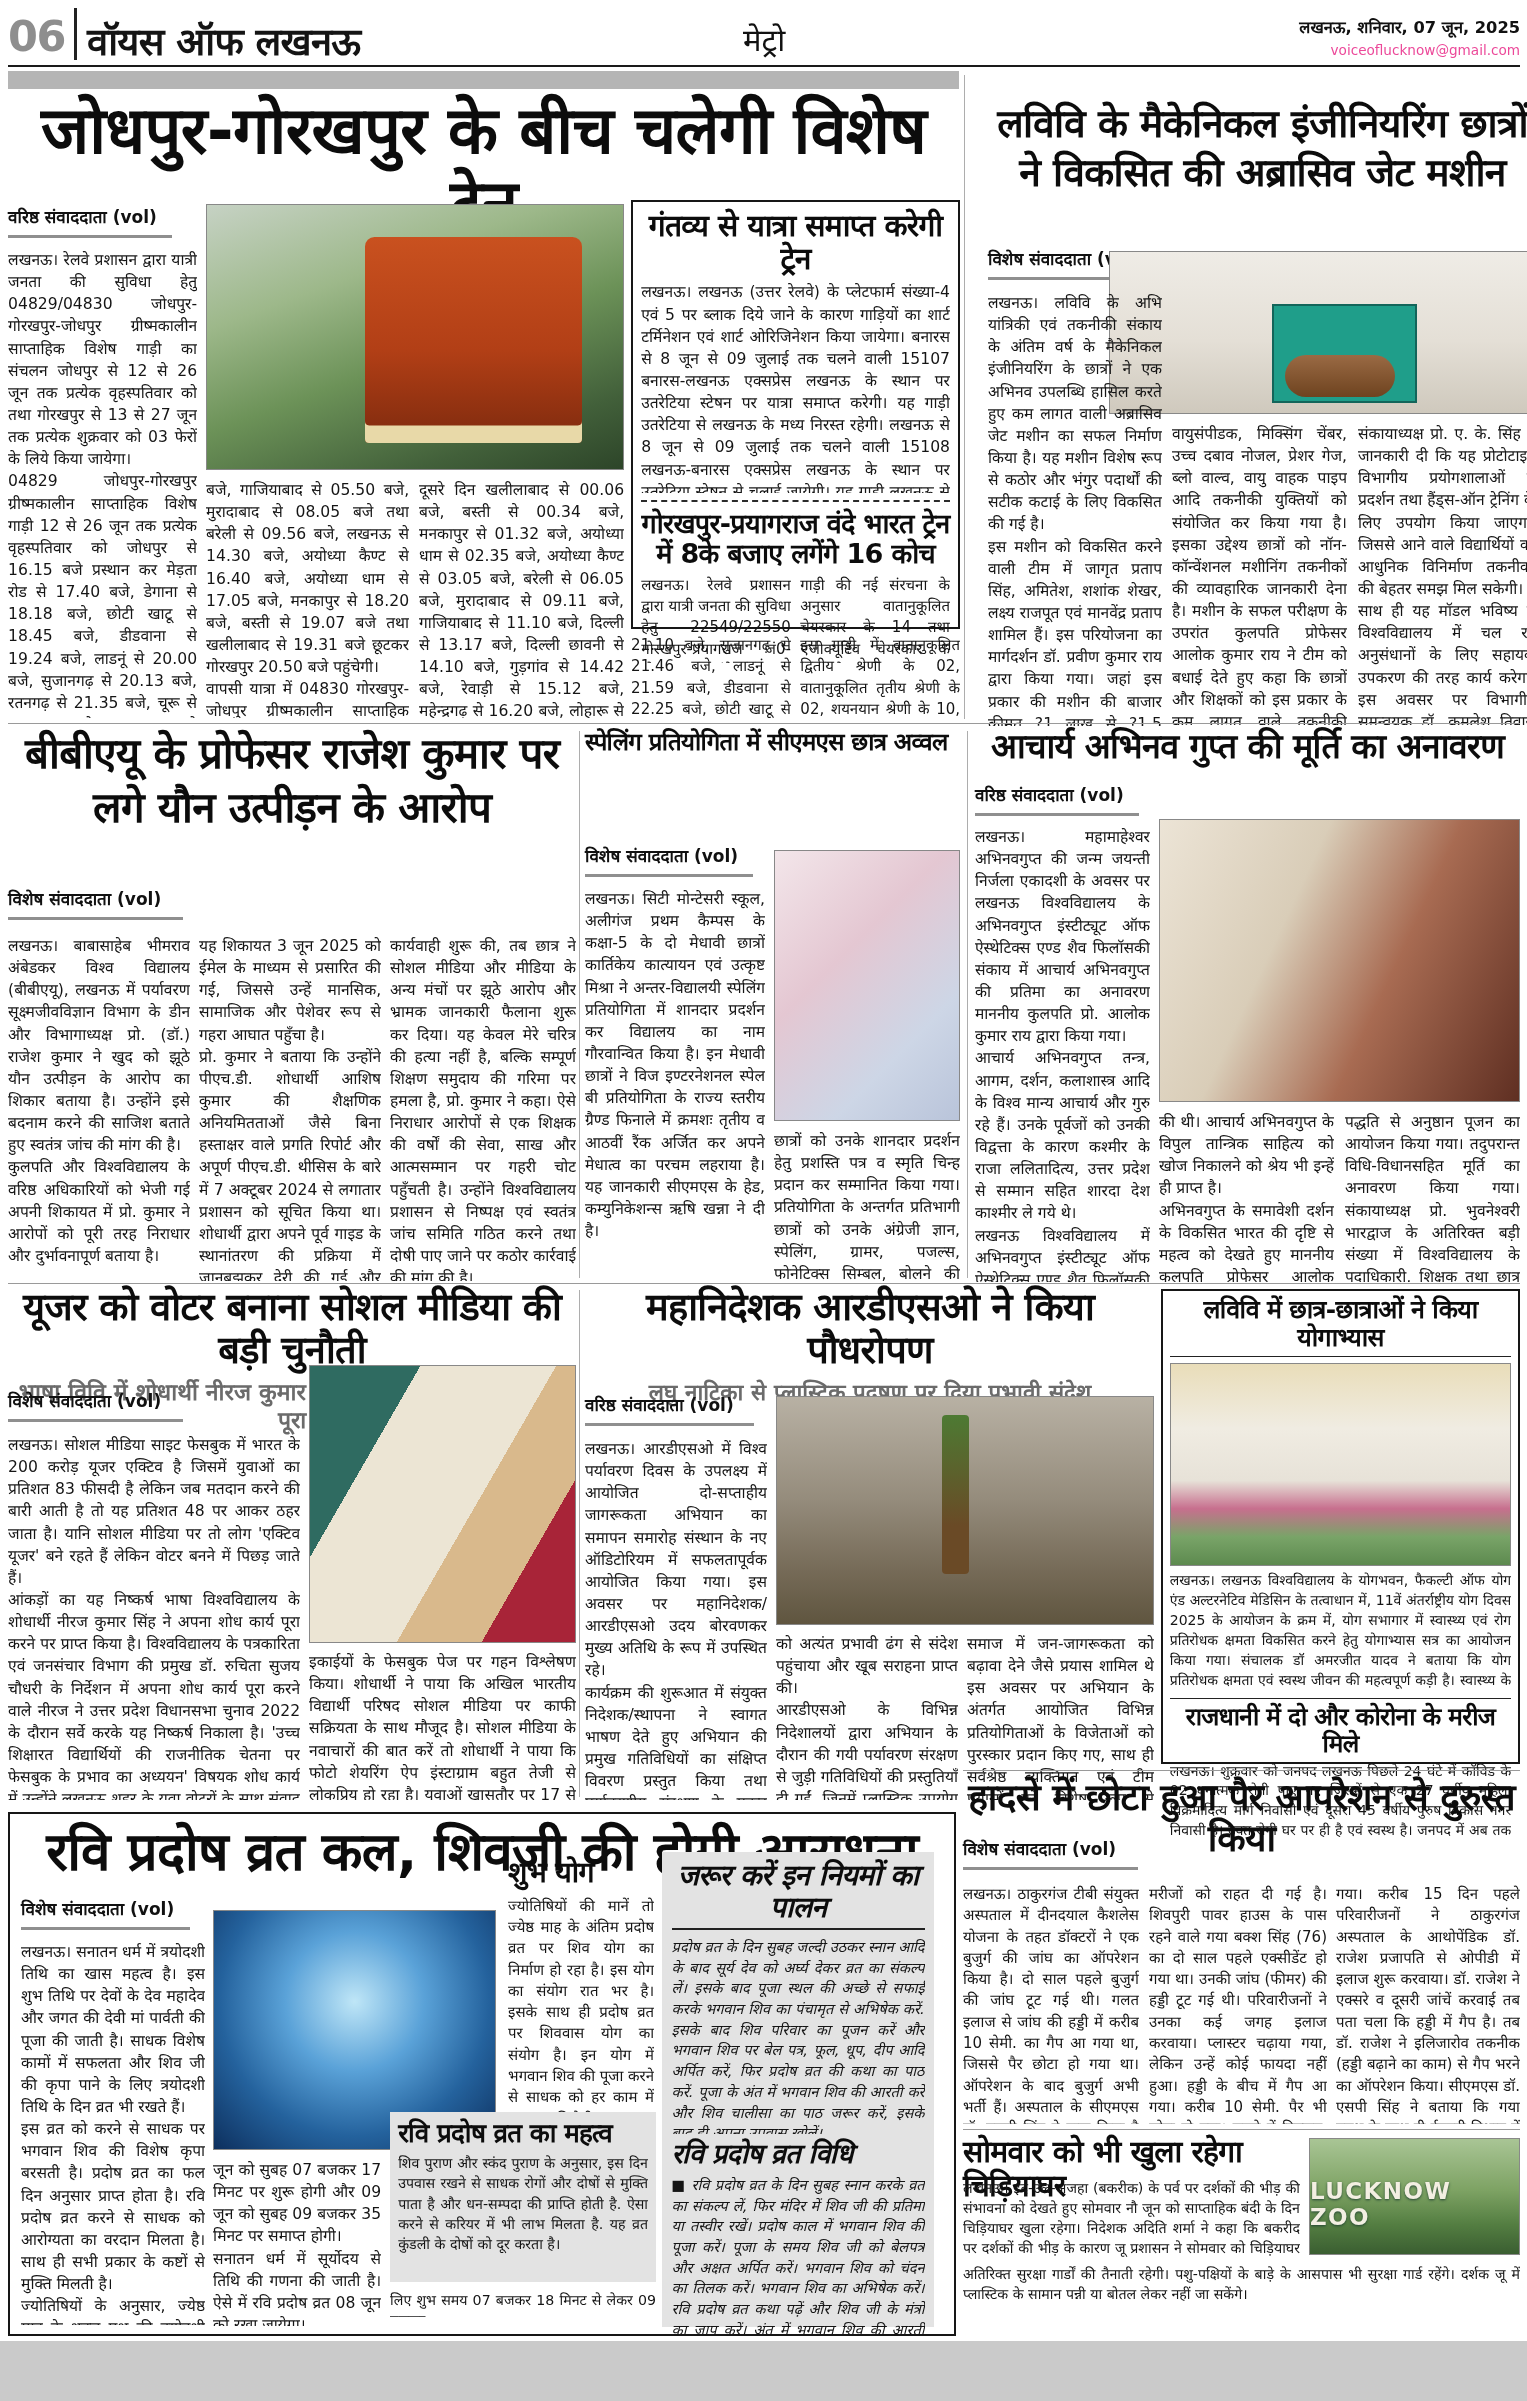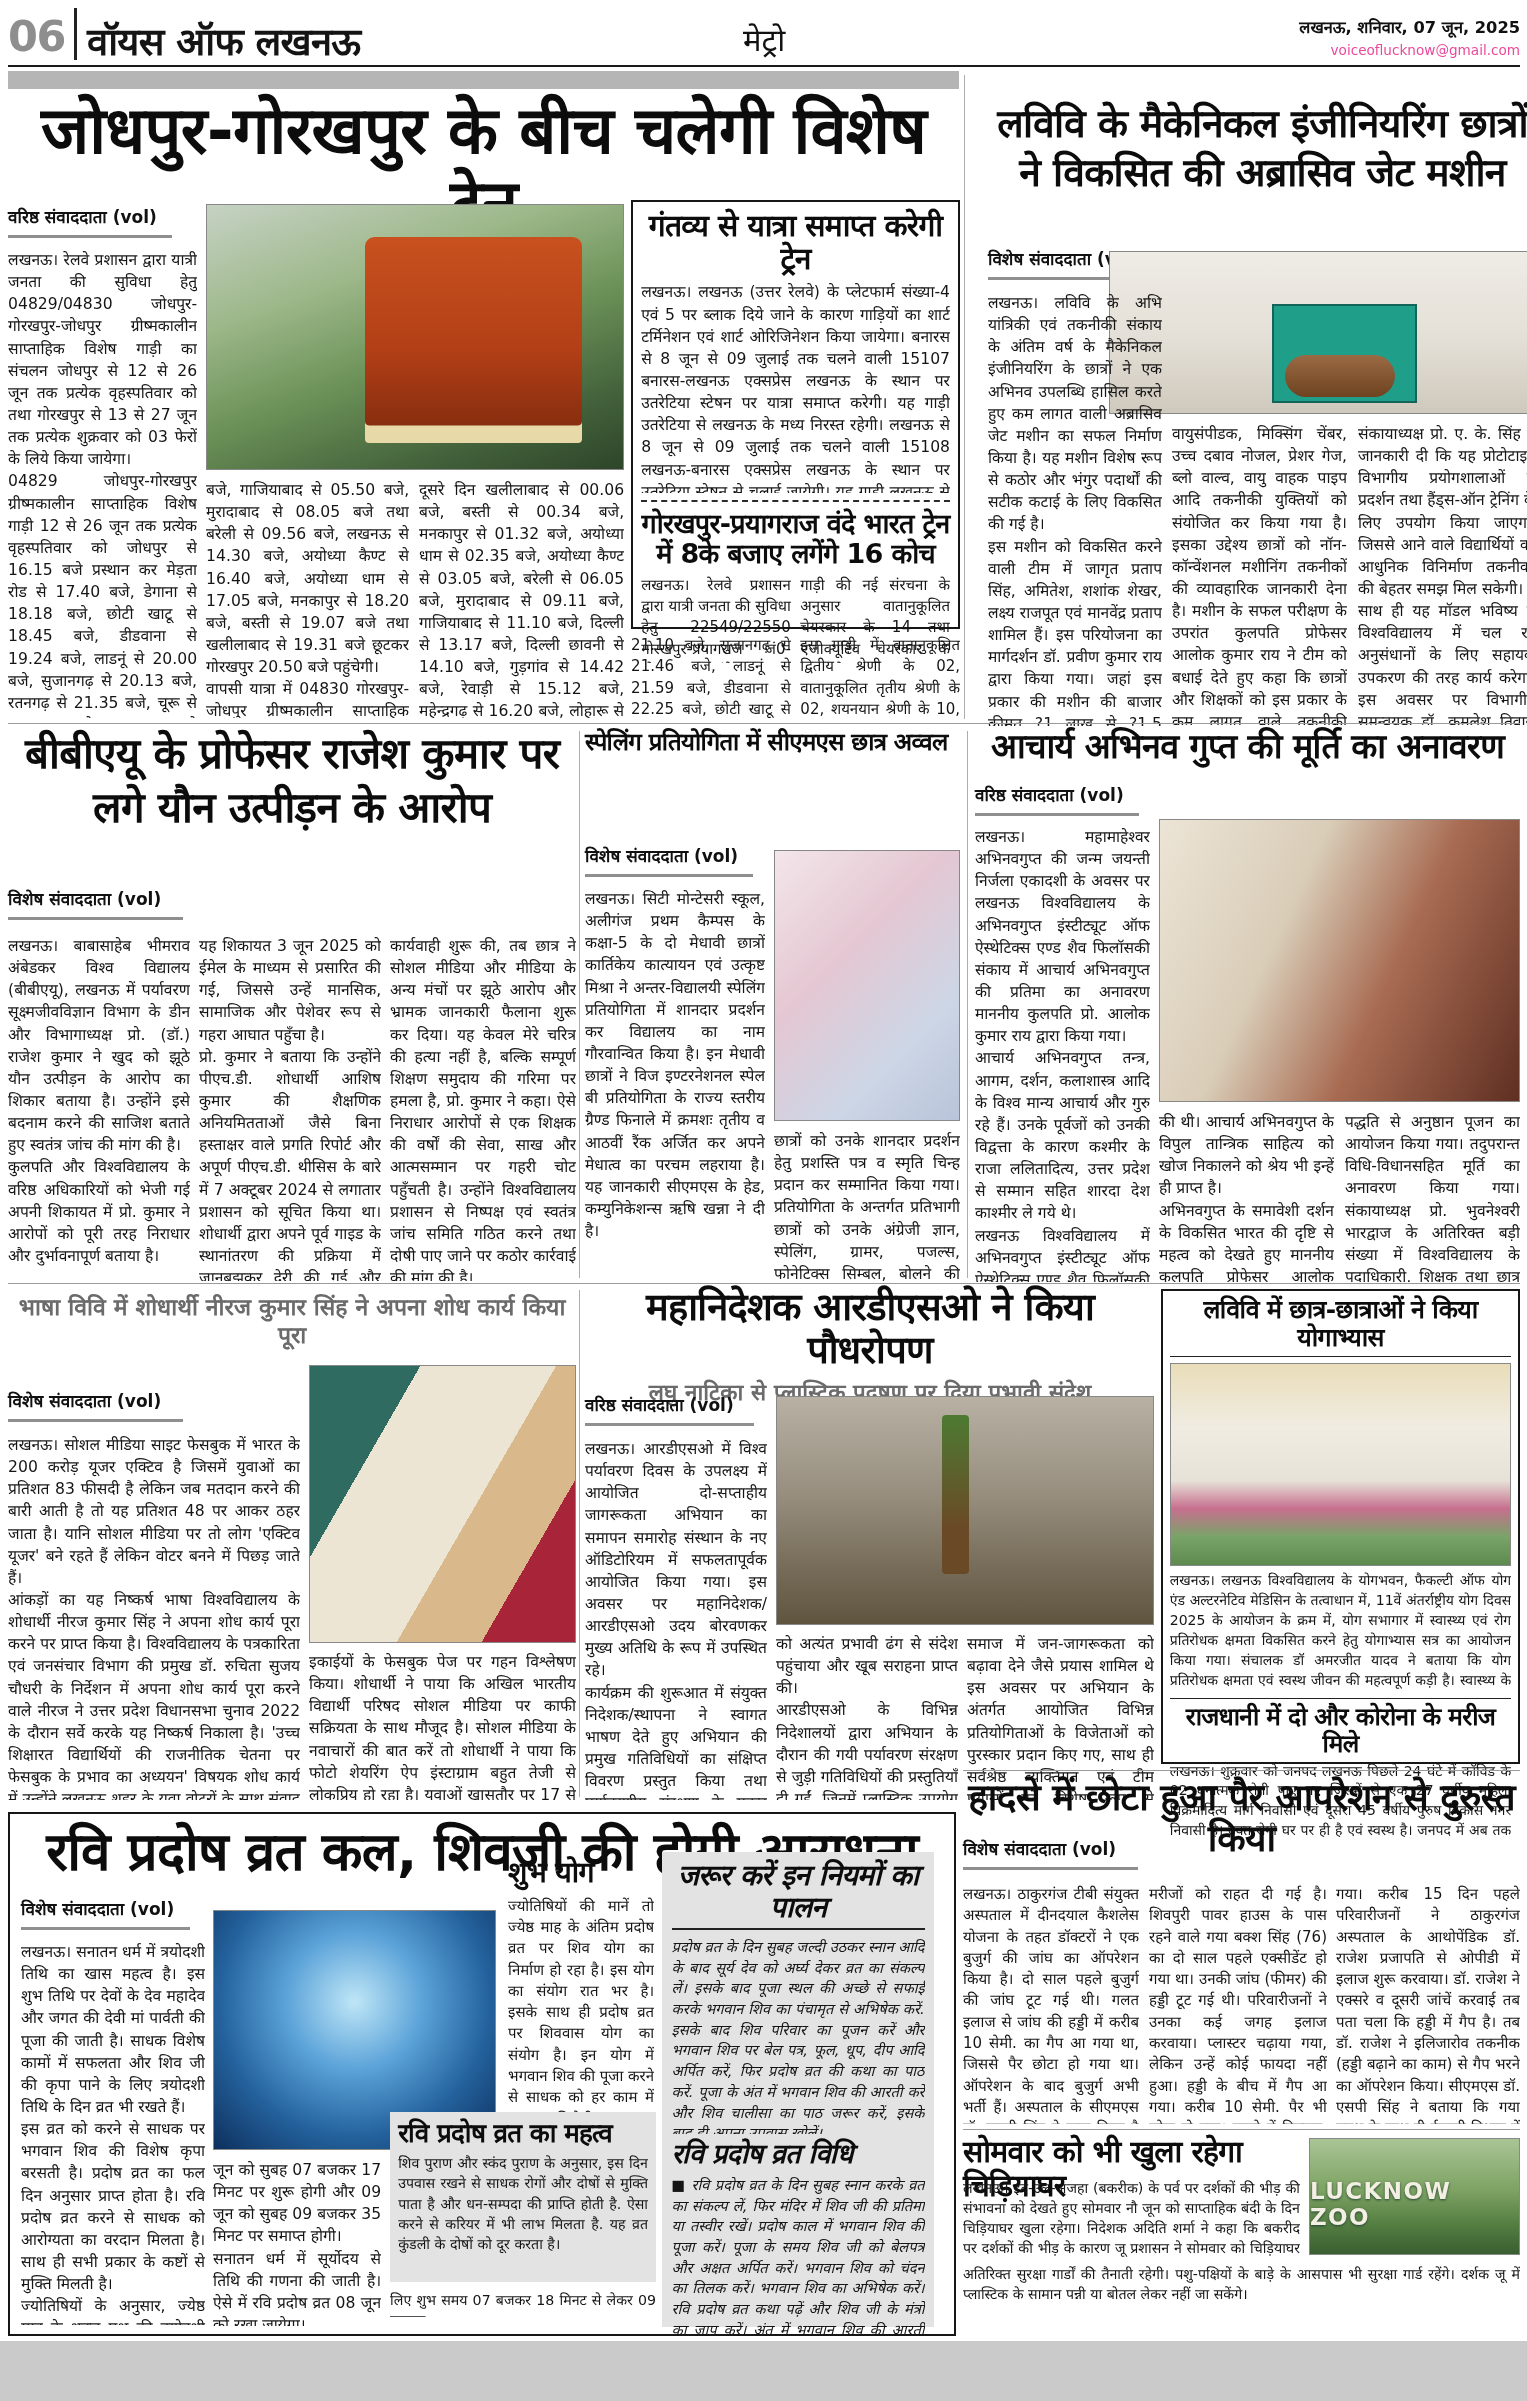--- a/index.html
+++ b/index.html
@@ -152,20 +152,21 @@
     <div class="abs txt" style="left:0; top:99px; width:175px; height:456px;">लखनऊ। महामाहेश्वर अभिनवगुप्त की जन्म जयन्ती निर्जला एकादशी के अवसर पर लखनऊ विश्वविद्यालय के अभिनवगुप्त इंस्टीट्यूट ऑफ ऐस्थेटिक्स एण्ड शैव फिलॉसकी संकाय में आचार्य अभिनवगुप्त की प्रतिमा का अनावरण माननीय कुलपति प्रो. आलोक कुमार राय द्वारा किया गया।
 आचार्य अभिनवगुप्त तन्त्र, आगम, दर्शन, कलाशास्त्र आदि के विश्व मान्य आचार्य और गुरु रहे हैं। उनके पूर्वजों को उनकी विद्वत्ता के कारण कश्मीर के राजा ललितादित्य, उत्तर प्रदेश से सम्मान सहित शारदा देश काश्मीर ले गये थे।
 लखनऊ विश्वविद्यालय में अभिनवगुप्त इंस्टीट्यूट ऑफ ऐस्थेटिक्स एण्ड शैव फिलॉसकी संस्थान की स्थापना विश्वप्रसिद्ध विद्वान प्रो. कान्ति चन्द्र पाण्डेय ने</div>
     <div class="abs photo ph-statue" style="left:184px; top:92px; width:361px; height:283px;"></div>
     <div class="abs txt" style="left:184px; top:384px; width:175px; height:171px;">की थी। आचार्य अभिनवगुप्त के विपुल तान्त्रिक साहित्य को खोज निकालने को श्रेय भी इन्हें ही प्राप्त है।
 अभिनवगुप्त के समावेशी दर्शन के विकसित भारत की दृष्टि से महत्व को देखते हुए माननीय कुलपति प्रोफेसर आलोक कुमार राय के प्रयासों से सितम्बर 2021 में इसे अभिनवगुप्त संकाय के रूप में उच्चीकृत कर दिया था। मूर्ति के अनावरण से पूर्व तन्त्रागम</div>
     <div class="abs txt" style="left:370px; top:384px; width:175px; height:171px;">पद्धति से अनुष्ठान पूजन का आयोजन किया गया। तदुपरान्त विधि-विधानसहित मूर्ति का अनावरण किया गया। संकायाध्यक्ष प्रो. भुवनेश्वरी भारद्वाज के अतिरिक्त बड़ी संख्या में विश्वविद्यालय के पदाधिकारी, शिक्षक तथा छात्र कार्यक्रम में उपस्थित रहे। अभिनव लक्ष्य प्रशिक्षण कार्यशाला के पोस्टर का विमोचन भी कुलपति द्वारा इस अवसर पर किया।</div>
   </div>
 
   <div class="abs" style="left:8.1px; top:1286px; width:568px; height:517px;">
+    <div class="hl center" style="font-size:38px;">यूजर को वोटर बनाना सोशल मीडिया की बड़ी चुनौती</div>
     <div class="subhl center" style="font-size:23px; margin-top:8.1px;">भाषा विवि में शोधार्थी नीरज कुमार सिंह ने अपना शोध कार्य किया पूरा</div>
     <div class="abs" style="left:0; top:103px; width:190px;">
       <div class="byline">विशेष संवाददाता (vol)</div>
       <div class="byrule"></div>
     </div>
     <div class="abs txt" style="left:0; top:148px; width:292px; height:366px;">लखनऊ। सोशल मीडिया साइट फेसबुक में भारत के 200 करोड़ यूजर एक्टिव है जिसमें युवाओं का प्रतिशत 83 फीसदी है लेकिन जब मतदान करने की बारी आती है तो यह प्रतिशत 48 पर आकर ठहर जाता है। यानि सोशल मीडिया पर तो लोग 'एक्टिव यूजर' बने रहते हैं लेकिन वोटर बनने में पिछड़ जाते हैं।
 आंकड़ों का यह निष्कर्ष भाषा विश्वविद्यालय के शोधार्थी नीरज कुमार सिंह ने अपना शोध कार्य पूरा करने पर प्राप्त किया है। विश्वविद्यालय के पत्रकारिता एवं जनसंचार विभाग की प्रमुख डॉ. रुचिता सुजय चौधरी के निर्देशन में अपना शोध कार्य पूरा करने वाले नीरज ने उत्तर प्रदेश विधानसभा चुनाव 2022 के दौरान सर्वे करके यह निष्कर्ष निकाला है। 'उच्च शिक्षारत विद्यार्थियों की राजनीतिक चेतना पर फेसबुक के प्रभाव का अध्ययन' विषयक शोध कार्य में उन्होंने लखनऊ शहर के युवा वोटरों के साथ संवाद कर उनकी राजनीतिक समझ को जांचने, परखने और समझने का कार्य किया। साथ ही प्रदेश के प्रमुख राजनीतिक दलों, भारतीय जनता पार्टी, अखिल भारतीय कांग्रेस, समाजवादी पार्टी और बहुजन समाज पार्टी की युवा</div>
     <div class="abs photo ph-thesis" style="left:301px; top:79px; width:267px; height:278px;"></div>
     <div class="abs txt" style="left:301px; top:365px; width:267px; height:149px;">इकाईयों के फेसबुक पेज पर गहन विश्लेषण किया। शोधार्थी ने पाया कि अखिल भारतीय विद्यार्थी परिषद सोशल मीडिया पर काफी सक्रियता के साथ मौजूद है। सोशल मीडिया के नवाचारों की बात करें तो शोधार्थी ने पाया कि फोटो शेयरिंग ऐप इंस्टाग्राम बहुत तेजी से लोकप्रिय हो रहा है। युवाओं खासतौर पर 17 से 26 वर्ग की आयु के बीच 48 प्रतिशत उत्तरदाताओं की पहली पसंद इंस्टाग्राम है। विश्लेषण में यह बात सामने आई कि फेसबुक मिलेनियर्स (90 के दशक में जन्में) की पहली पसंद है। हालांकि शोध में इस बात पर बल दिया गया है कि युवाओं की पसंद-नापसंद से लेकर खान-पान तक को निर्धारित करने वाला सोशल मीडिया एक जिम्मेदार नागरिक के तौर पर उन्हें वोटर नहीं बना पा रहा है। शोध सर्वे में शामिल 48 फीसदी युवाओं ने ही हाल के चुनाव में मतदान किया था।</div>
   </div>

